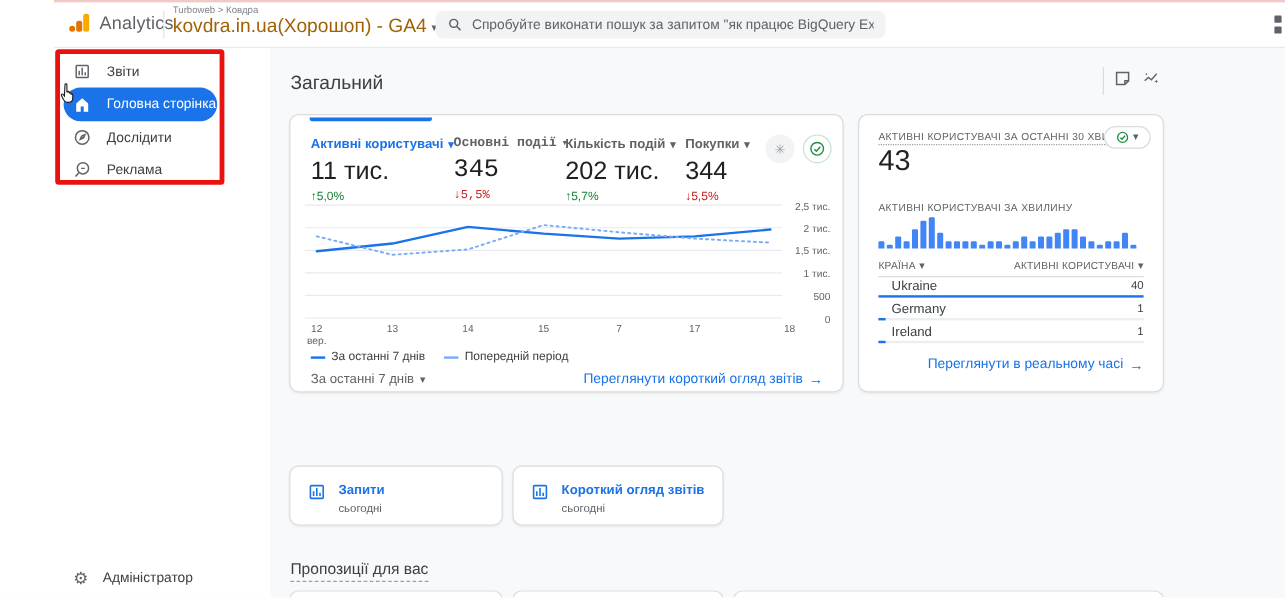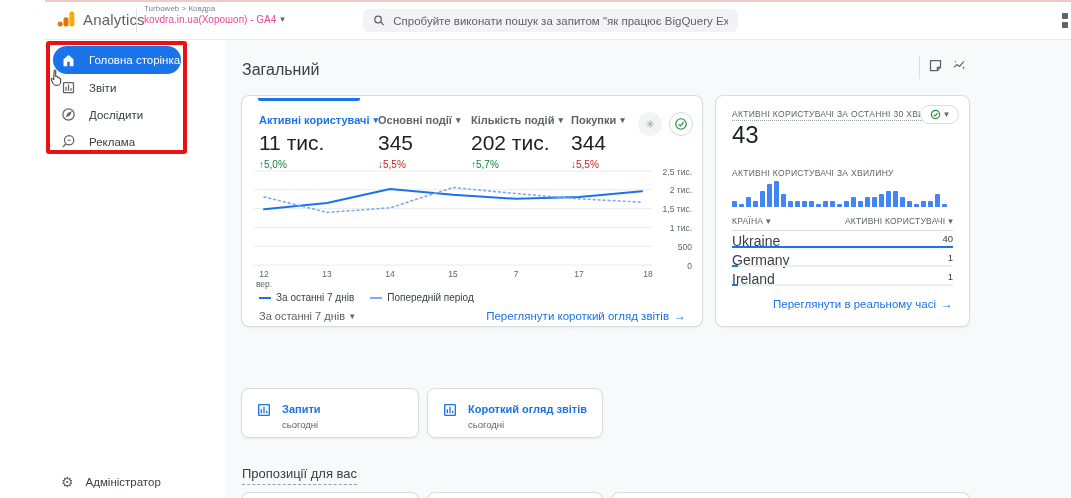--- a/index.html
+++ b/index.html
@@ -11,21 +11,21 @@
   .top-line { position:absolute; top:0; left:0; width:1071px; height:2px; background:#f3c9c7; z-index:60; }
 
   
   .header { position:absolute; top:0; left:0; right:0; height:40px; background:#fff; border-bottom:1px solid #e8eaed; z-index:30; }
   .logo { position:absolute; left:11px; top:9px; display:flex; align-items:center; gap:7px; }
   .logo-text { font-size:15px; color:#5f6368; letter-spacing:.2px; }
   .header-divider { position:absolute; left:91px; top:9px; width:1px; height:23px; background:#e0e0e0; }
   .account { position:absolute; left:99px; top:4px; cursor:pointer; }
   .breadcrumb { font-size:8px; color:#80868b; }
   .property-row { display:flex; align-items:center; gap:4px; margin-top:1px; }
-  .property-name { font-size:10px; color:#ec4899; }
+  .property-name { font-size:16px; color:#a16207; }
   .caret { font-size:9px; color:#5f6368; line-height:1; }
   .search { position:absolute; left:318px; top:9px; width:375px; height:23px; background:#f1f3f4; border-radius:6px; display:flex; align-items:center; padding:0 10px; gap:8px; }
   .search input { border:none; outline:none; background:transparent; font-family:"Liberation Sans",sans-serif; font-size:11.5px; color:#5f6368; width:100%; }
   .search input::placeholder { color:#5f6368; opacity:1; }
   .apps-btn { position:absolute; left:1017px; top:13px; width:15px; height:15px; display:grid; grid-template-columns:6px 6px; grid-template-rows:6px 6px; gap:3px; cursor:pointer; }
   .apps-btn span { background:#5f6368; border-radius:1px; }
   .help-btn { position:absolute; left:1045px; top:11px; width:17px; height:17px; border:1.5px solid #80868b; border-radius:50%; color:#80868b; font-size:10px; font-weight:bold; display:flex; align-items:center; justify-content:center; cursor:pointer; }
 
   
   .sidebar { position:absolute; top:40px; left:0; width:180px; bottom:0; background:#fff; z-index:20; }
@@ -47,21 +47,21 @@
   .icon-btn { position:absolute; cursor:pointer; }
   .note-btn { left:703px; top:18px; }
   .insights-btn { left:726px; top:18px; }
 
   .card { position:absolute; background:#fff; border:1px solid #dadce0; border-radius:8px; box-shadow:0 1px 2px rgba(60,64,67,.08); }
 
   
   .overview-card { left:16px; top:55px; width:462px; height:232px; }
   .tab-line { position:absolute; left:16px; top:2px; width:102px; height:3px; background:#1a73e8; border-radius:0 0 2px 2px; }
   .metric { position:absolute; top:18px; }
-  .m0 { left:17px; } .m1 { left:136px; } .m2 { left:229px; } .m3 { left:329px; }
+  .m0 { left:17px; } .m1 { left:136px;font-family:Liberation Mono, monospace; } .m2 { left:229px; } .m3 { left:329px; }
   .metric-label { font-size:11px; font-weight:bold; color:#5f6368; display:flex; align-items:center; gap:4px; cursor:pointer; white-space:nowrap; }
   .m0 .metric-label, .m0 .metric-label .caret { color:#1a73e8; }
   .metric-value { font-size:21px; color:#202124; margin-top:5px; white-space:nowrap; }
   .metric-delta { font-size:10px; margin-top:4px; }
   .metric-delta[data-dir="up"] { color:#188038; }
   .metric-delta[data-dir="down"] { color:#c5221f; }
   .benchmark-btn { left:396px; top:16px; width:24px; height:24px; border-radius:50%; background:#f1f3f4; color:#9aa0a6; font-size:11px; display:flex; align-items:center; justify-content:center; }
   .checkcircle-btn { left:427px; top:16px; width:24px; height:24px; border-radius:50%; border:1px solid #c6e2cf; display:flex; align-items:center; justify-content:center; background:#fff; }
 
   .plot { position:absolute; left:12px; top:72px; width:398px; height:98px; }
@@ -81,21 +81,21 @@
   .rt-title { position:absolute; left:16px; top:13px; font-size:8.5px; letter-spacing:.3px; color:#5f6368; border-bottom:1px dotted #9aa0a6; padding-bottom:1px; white-space:nowrap; }
   .rt-pill { position:absolute; right:10px; top:9px; width:39px; height:19px; border:1px solid #dadce0; border-radius:10px; display:flex; align-items:center; justify-content:center; gap:3px; cursor:pointer; background:#fff; }
   .rt-value { position:absolute; left:16px; top:25px; font-size:24px; color:#202124; }
   .rt-minute-label { position:absolute; left:16px; top:72px; font-size:8.5px; letter-spacing:.3px; color:#5f6368; }
   .rt-bars { position:absolute; left:16px; top:84px; width:224px; height:27px; display:flex; align-items:flex-end; gap:2px; }
   .rt-bar { width:5px; background:#4285f4; border-radius:1px 1px 0 0; }
   .rt-thead { position:absolute; left:16px; right:16px; top:120px; display:flex; justify-content:space-between; font-size:8.5px; letter-spacing:.2px; color:#5f6368; border-bottom:1px solid #dadce0; padding-bottom:4px; }
   .rt-col { display:flex; align-items:center; gap:3px; cursor:pointer; }
   .rt-rows { position:absolute; left:16px; right:16px; top:134px; }
   .rt-row { position:relative; height:19px; }
-  .rt-country { position:absolute; left:0; top:3px; font-size:14px; color:#3c4043;text-decoration:underline; }
+  .rt-country { position:absolute; left:11px; top:3px; font-size:11px; color:#3c4043; }
   .rt-val { position:absolute; right:0; top:3px; font-size:9.5px; color:#3c4043; }
   .rt-track { position:absolute; left:0; right:0; bottom:1px; height:2px; background:#eceff1; }
   .rt-fill { height:2px; background:#1a73e8; }
   .rt-link { position:absolute; right:16px; top:201px; }
 
   
   .section-title { position:absolute; left:17px; font-size:13px; color:#3c4043; }
   .recent-title { top:318px; }
   .suggest-title { top:426px; border-bottom:1px dashed #9aa0a6; padding-bottom:3px; }
   .mini-card { height:50px; top:348px; cursor:pointer; }
@@ -143,31 +143,31 @@
         <span></span>
         <span></span>
         <span></span>
         <span></span>
       </div>
     <div class="help-btn">?</div>
   </div>
 
   <div class="sidebar">
     <div class="nav">
+      <div class="nav-item">
+        <svg width="15" height="15" viewBox="0 0 24 24" fill="#5f6368">
+            <path d="M19 3H5a2 2 0 0 0-2 2v14a2 2 0 0 0 2 2h14a2 2 0 0 0 2-2V5a2 2 0 0 0-2-2zm0 16H5V5h14v14zM7 11h2v6H7zm4-4h2v10h-2zm4 6h2v4h-2z"></path>
+          </svg>
+        <span>Звіти</span>
+      </div>
       <div class="nav-item selected">
         <svg width="15" height="15" viewBox="0 0 24 24" fill="#fff">
             <path d="M12 3 4 10v11h6v-7h4v7h6V10z"></path>
           </svg>
         <span>Головна сторінка</span>
-      </div>
-      <div class="nav-item">
-        <svg width="15" height="15" viewBox="0 0 24 24" fill="#5f6368">
-            <path d="M19 3H5a2 2 0 0 0-2 2v14a2 2 0 0 0 2 2h14a2 2 0 0 0 2-2V5a2 2 0 0 0-2-2zm0 16H5V5h14v14zM7 11h2v6H7zm4-4h2v10h-2zm4 6h2v4h-2z"></path>
-          </svg>
-        <span>Звіти</span>
       </div>
       <div class="nav-item">
         <svg width="15" height="15" viewBox="0 0 24 24" fill="#5f6368">
             <path d="M12 2a10 10 0 1 0 0 20 10 10 0 0 0 0-20zm0 18a8 8 0 1 1 0-16 8 8 0 0 1 0 16zm-4.5-3.5 7-3 3-7-7 3zm5.5-5.6L11.4 13l1-2.6 1.6.5z"></path>
           </svg>
         <span>Дослідити</span>
       </div>
       <div class="nav-item">
         <svg width="15" height="15" viewBox="0 0 24 24" fill="none" stroke="#5f6368" stroke-width="2">
             <circle cx="13" cy="10" r="7.5"></circle>
@@ -280,21 +280,21 @@
           </div>
           <div class="xlab" style="left: 197px;">
             <div>15</div>
           </div>
           <div class="xlab" style="left: 260px;">
             <div>7</div>
           </div>
           <div class="xlab" style="left: 323px;">
             <div>17</div>
           </div>
-          <div class="xlab" style="left: 392px;">
+          <div class="xlab" style="left: 402px;">
             <div>18</div>
           </div>
         </div>
 
       <div class="legend">
         <div class="legend-entry">
           <span class="sample-solid"></span>
           <span>За останні 7 днів</span>
         </div>
         <div class="legend-entry">

